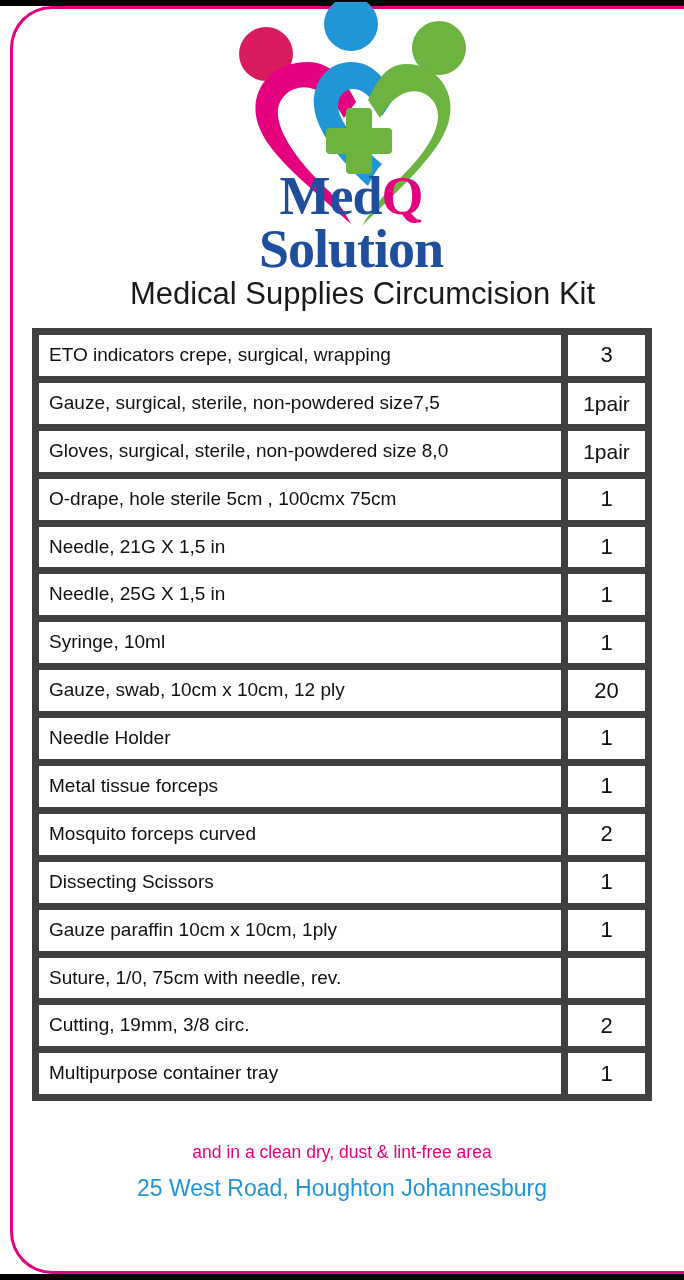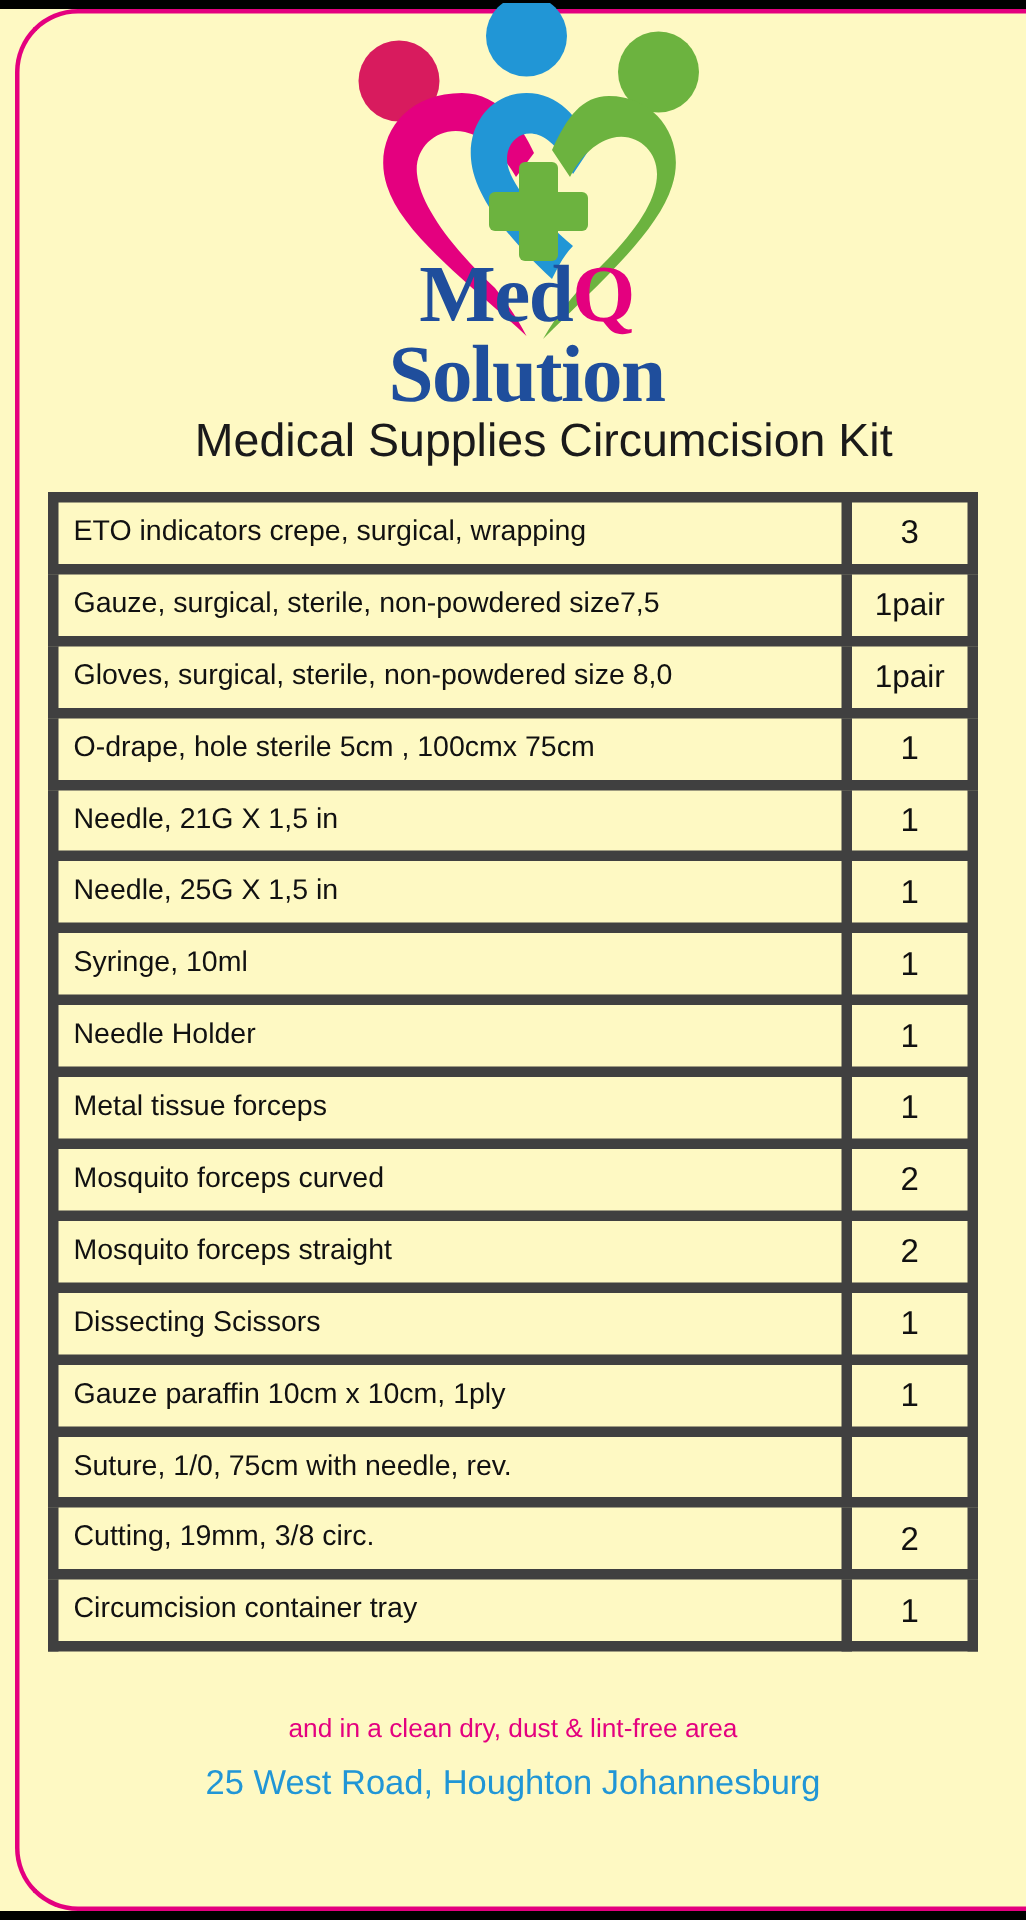--- a/index.html
+++ b/index.html
@@ -11,21 +11,21 @@
   body {
     width: 684px;
     height: 1280px;
     font-family: "Liberation Sans", sans-serif;
     overflow: hidden;
   }
   .page {
     position: relative;
     width: 684px;
     height: 1280px;
-    background: #fef9c3;
+    background: #ffffff;
     overflow: hidden;
   }
   
   .frame {
     position: absolute;
     left: 10px;
     top: 6px;
     width: 700px;
     height: 1268px;
     border: 3px solid #e4007f;
@@ -202,53 +202,53 @@
           </tr>
           <tr>
             <td>Needle, 25G X 1,5 in</td>
             <td class="qty">1</td>
           </tr>
           <tr>
             <td>Syringe, 10ml</td>
             <td class="qty">1</td>
           </tr>
           <tr>
+            <td>Gauze, swab, 10cm x 10cm, 12 ply</td>
+            <td class="qty">20</td>
+          </tr>
+          <tr>
             <td>Needle Holder</td>
             <td class="qty">1</td>
           </tr>
           <tr>
             <td>Metal tissue forceps</td>
             <td class="qty">1</td>
           </tr>
           <tr>
             <td>Mosquito forceps curved</td>
             <td class="qty">2</td>
           </tr>
           <tr>
-            <td>Mosquito forceps straight</td>
-            <td class="qty">2</td>
-          </tr>
-          <tr>
             <td>Dissecting Scissors</td>
             <td class="qty">1</td>
           </tr>
           <tr>
             <td>Gauze paraffin 10cm x 10cm, 1ply</td>
             <td class="qty">1</td>
           </tr>
           <tr>
             <td>Suture, 1/0, 75cm with needle, rev.</td>
             <td class="qty"></td>
           </tr>
           <tr>
             <td>Cutting, 19mm, 3/8 circ.</td>
             <td class="qty">2</td>
           </tr>
           <tr>
-            <td>Circumcision container tray</td>
+            <td>Multipurpose container tray</td>
             <td class="qty">1</td>
           </tr>
         </tbody>
     </table>
   </div>
 
   <div class="footer">
     <div class="store-note">
       <br>
       <span>and in a clean dry, dust &amp; lint-free area</span>

